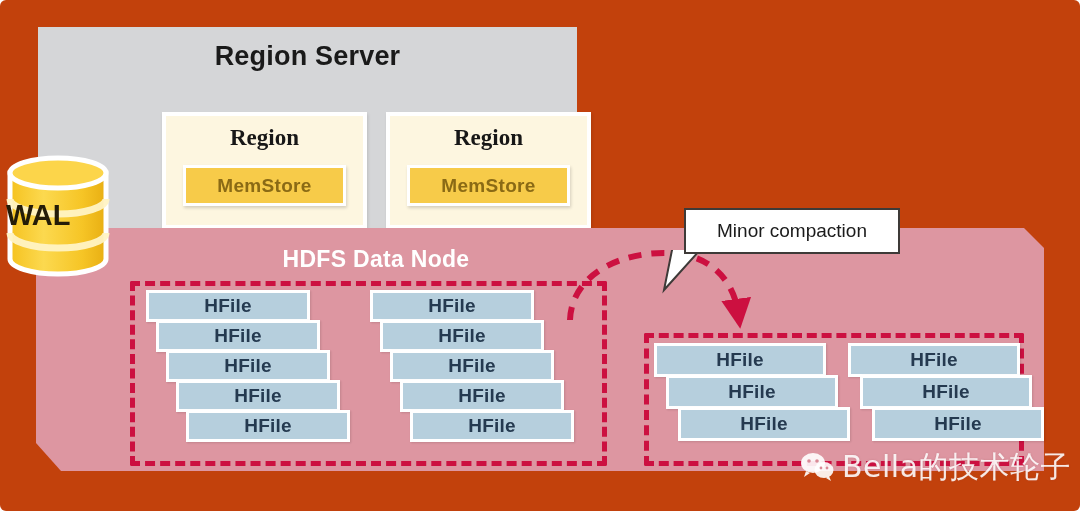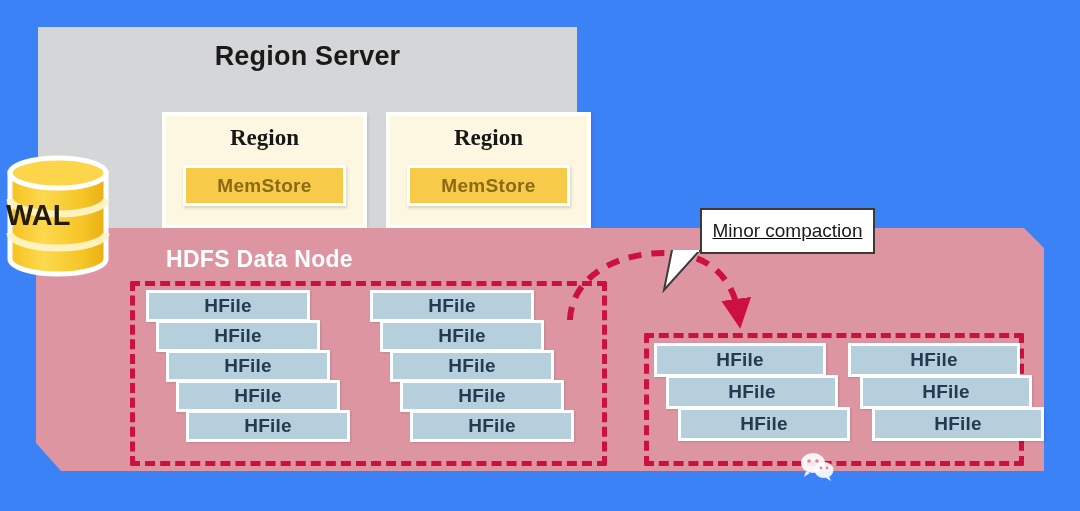--- a/index.html
+++ b/index.html
@@ -7,22 +7,23 @@
     padding: 0;
     background: #ffffff;
   }
   body {
     font-family: "Liberation Sans", sans-serif;
   }
   #canvas {
     position: relative;
     width: 1080px;
     height: 511px;
-    background: #3b82f6;
+    background: #c2410c;
     overflow: hidden;
+    border-radius: 6px;
   }
 
   
   .region-server {
     position: absolute;
     left: 38px;
     top: 27px;
     width: 539px;
     height: 201px;
     background: #d5d6d8;
@@ -113,20 +114,21 @@
     width: 1008px;
     height: 243px;
     background: #dd96a1;
     clip-path: polygon(20px 0, 988px 0, 1008px 20px, 1008px 243px, 25px 243px, 0 215px, 0 22px);
   }
   .hdfs-title {
     position: absolute;
     left: 130px;
     top: 18px;
     width: 420px;
+    text-align: center;
     font-size: 23px;
     font-weight: bold;
     color: #ffffff;
     letter-spacing: 0.3px;
   }
 
   
   .dashed-region {
     position: absolute;
     border: 5px dashed #cc1040;
@@ -163,32 +165,31 @@
   .hfile-label {
     font-size: 19px;
     font-weight: bold;
     color: #253a50;
     letter-spacing: 0.2px;
   }
 
   
   .callout {
     position: absolute;
-    left: 700px;
+    left: 684px;
     top: 208px;
-    width: 175px;
+    width: 216px;
     height: 46px;
     background: #ffffff;
     border: 2px solid #3e3a38;
     box-sizing: border-box;
     display: flex;
     align-items: center;
     justify-content: center;
     z-index: 9;
-    text-decoration: underline;
   }
   .callout-label {
     font-size: 19px;
     color: #1b1b1b;
   }
   .callout-tail {
     position: absolute;
     left: 650px;
     top: 250px;
     width: 60px;
@@ -356,15 +357,16 @@
     <svg width="34" height="30" viewBox="0 0 34 30">
       <ellipse cx="13" cy="11" rx="12" ry="10" fill="rgba(255,255,255,0.9)"></ellipse>
       <path d="M6 19 L4 25 L10 21 Z" fill="rgba(255,255,255,0.9)"></path>
       <circle cx="9" cy="9" r="1.8" fill="#d98a96"></circle>
       <circle cx="17" cy="9" r="1.8" fill="#d98a96"></circle>
       <ellipse cx="24" cy="18" rx="9.5" ry="8" fill="rgba(255,255,255,0.9)"></ellipse>
       <path d="M29 24 L31 29 L26 26 Z" fill="rgba(255,255,255,0.9)"></path>
       <circle cx="21" cy="16" r="1.4" fill="#d98a96"></circle>
       <circle cx="27" cy="16" r="1.4" fill="#d98a96"></circle>
     </svg>
+    <span class="watermark-text">Bella的技术轮子</span>
   </div>
 
 </div>
 
 </body></html>

